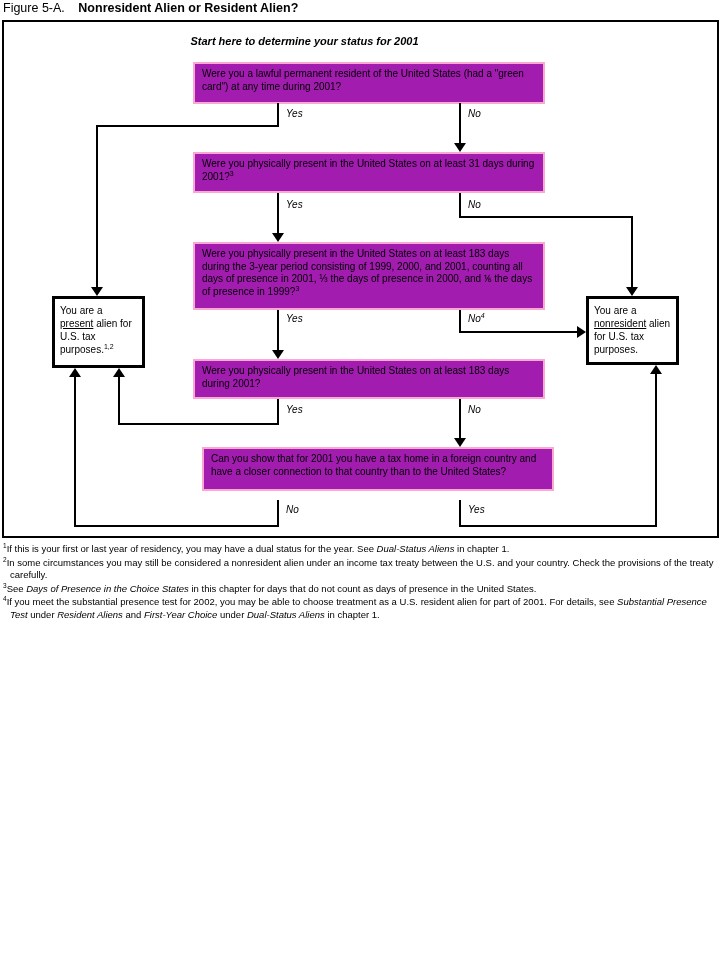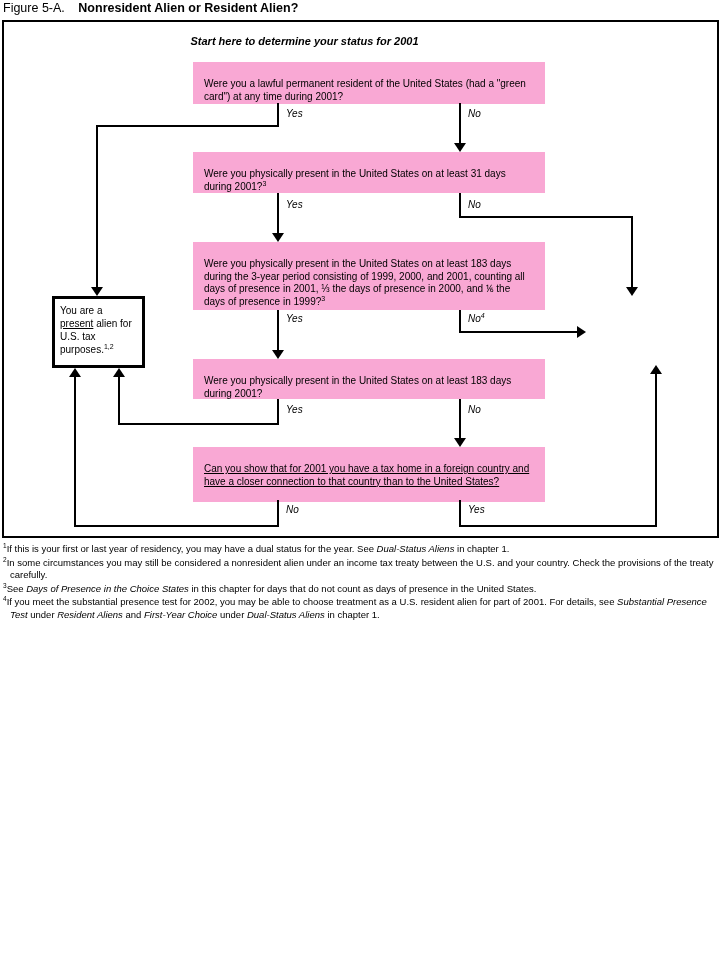--- a/index.html
+++ b/index.html
@@ -8,21 +8,21 @@
   .page { position:relative; width:721px; height:963px; background:#fff; overflow:hidden; }
 
   .fig-title-row { position:absolute; left:3px; top:1px; font-size:12.5px; white-space:nowrap; }
   .fig-label { font-weight:normal; }
   .fig-name { font-weight:bold; margin-left:10px;text-align:right; }
 
   .frame { position:absolute; left:2px; top:20px; width:717px; height:518px; border:2px solid #000; background:#fff; }
 
   .start-text { position:absolute; left:2px; top:35px; width:605px; text-align:center; font-size:11px; font-weight:bold; font-style:italic; }
 
-  .qbox { position:absolute; border:4px solid #f9a8d4; background:#f9a8d4; font-size:10px; line-height:12.5px; padding:12px 7px; }
+  .qbox { position:absolute; border:2px solid #f9a8d4; background:#a21caf; font-size:10px; line-height:12.5px; padding:4px 7px; }
   .rbox { position:absolute; border:3px solid #000; background:#fff; font-size:10px; line-height:13px; padding:5px 5px; }
   .u { text-decoration:underline; }
   sup { font-size:7px; line-height:0; vertical-align:super; }
 
   .edge-label { position:absolute; font-size:10px; font-style:italic; }
 
   .line { position:absolute; background:#000; }
   .arrow { position:absolute; width:0; height:0; }
   .arrow.down  { border-left:6px solid transparent; border-right:6px solid transparent; border-top:9px solid #000; }
   .arrow.up    { border-left:6px solid transparent; border-right:6px solid transparent; border-bottom:9px solid #000; }
@@ -56,28 +56,31 @@
   </div>
 
   <div class="qbox" style="left:193px; top:242px; width:352px; height:68px;">
     <span>Were you physically present in the United States on at least 183 days during the 3-year period consisting of 1999, 2000, and 2001, counting all days of presence in 2001, ⅓ the days of presence in 2000, and ⅙ the days of presence in 1999?</span><sup>3</sup>
   </div>
 
   <div class="qbox" style="left:193px; top:359px; width:352px; height:40px;">
     <span>Were you physically present in the United States on at least 183 days during 2001?</span><sup></sup>
   </div>
 
-  <div class="qbox" style="left:193px; top:447px; width:352px; height:55px;text-decoration:underline;">
+  <div class="qbox" style="left:202px; top:447px; width:352px; height:44px;">
     <span>Can you show that for 2001 you have a tax home in a foreign country and have a closer connection to that country than to the United States?</span><sup></sup>
   </div>
 
   <div class="rbox" style="left:52px; top:296px; width:93px; height:72px;">
     <span>You are a </span><span class="u">present</span><span> alien for U.S. tax purposes.</span><sup>1,2</sup>
   </div>
 
+  <div class="rbox" style="left:586px; top:296px; width:93px; height:69px;">
+    <span>You are a </span><span class="u">nonresident</span><span> alien for U.S. tax purposes.</span>
+  </div>
 
   <div class="edge-label" style="left:286px; top:108px;">Yes</div>
   <div class="edge-label" style="left:468px; top:108px;">No</div>
 
   <div class="edge-label" style="left:286px; top:199px;">Yes</div>
   <div class="edge-label" style="left:468px; top:199px;">No</div>
 
   <div class="edge-label" style="left:286px; top:313px;">Yes</div>
   <div class="edge-label" style="left:468px; top:313px;"><span>No</span><sup>4</sup></div>
 

